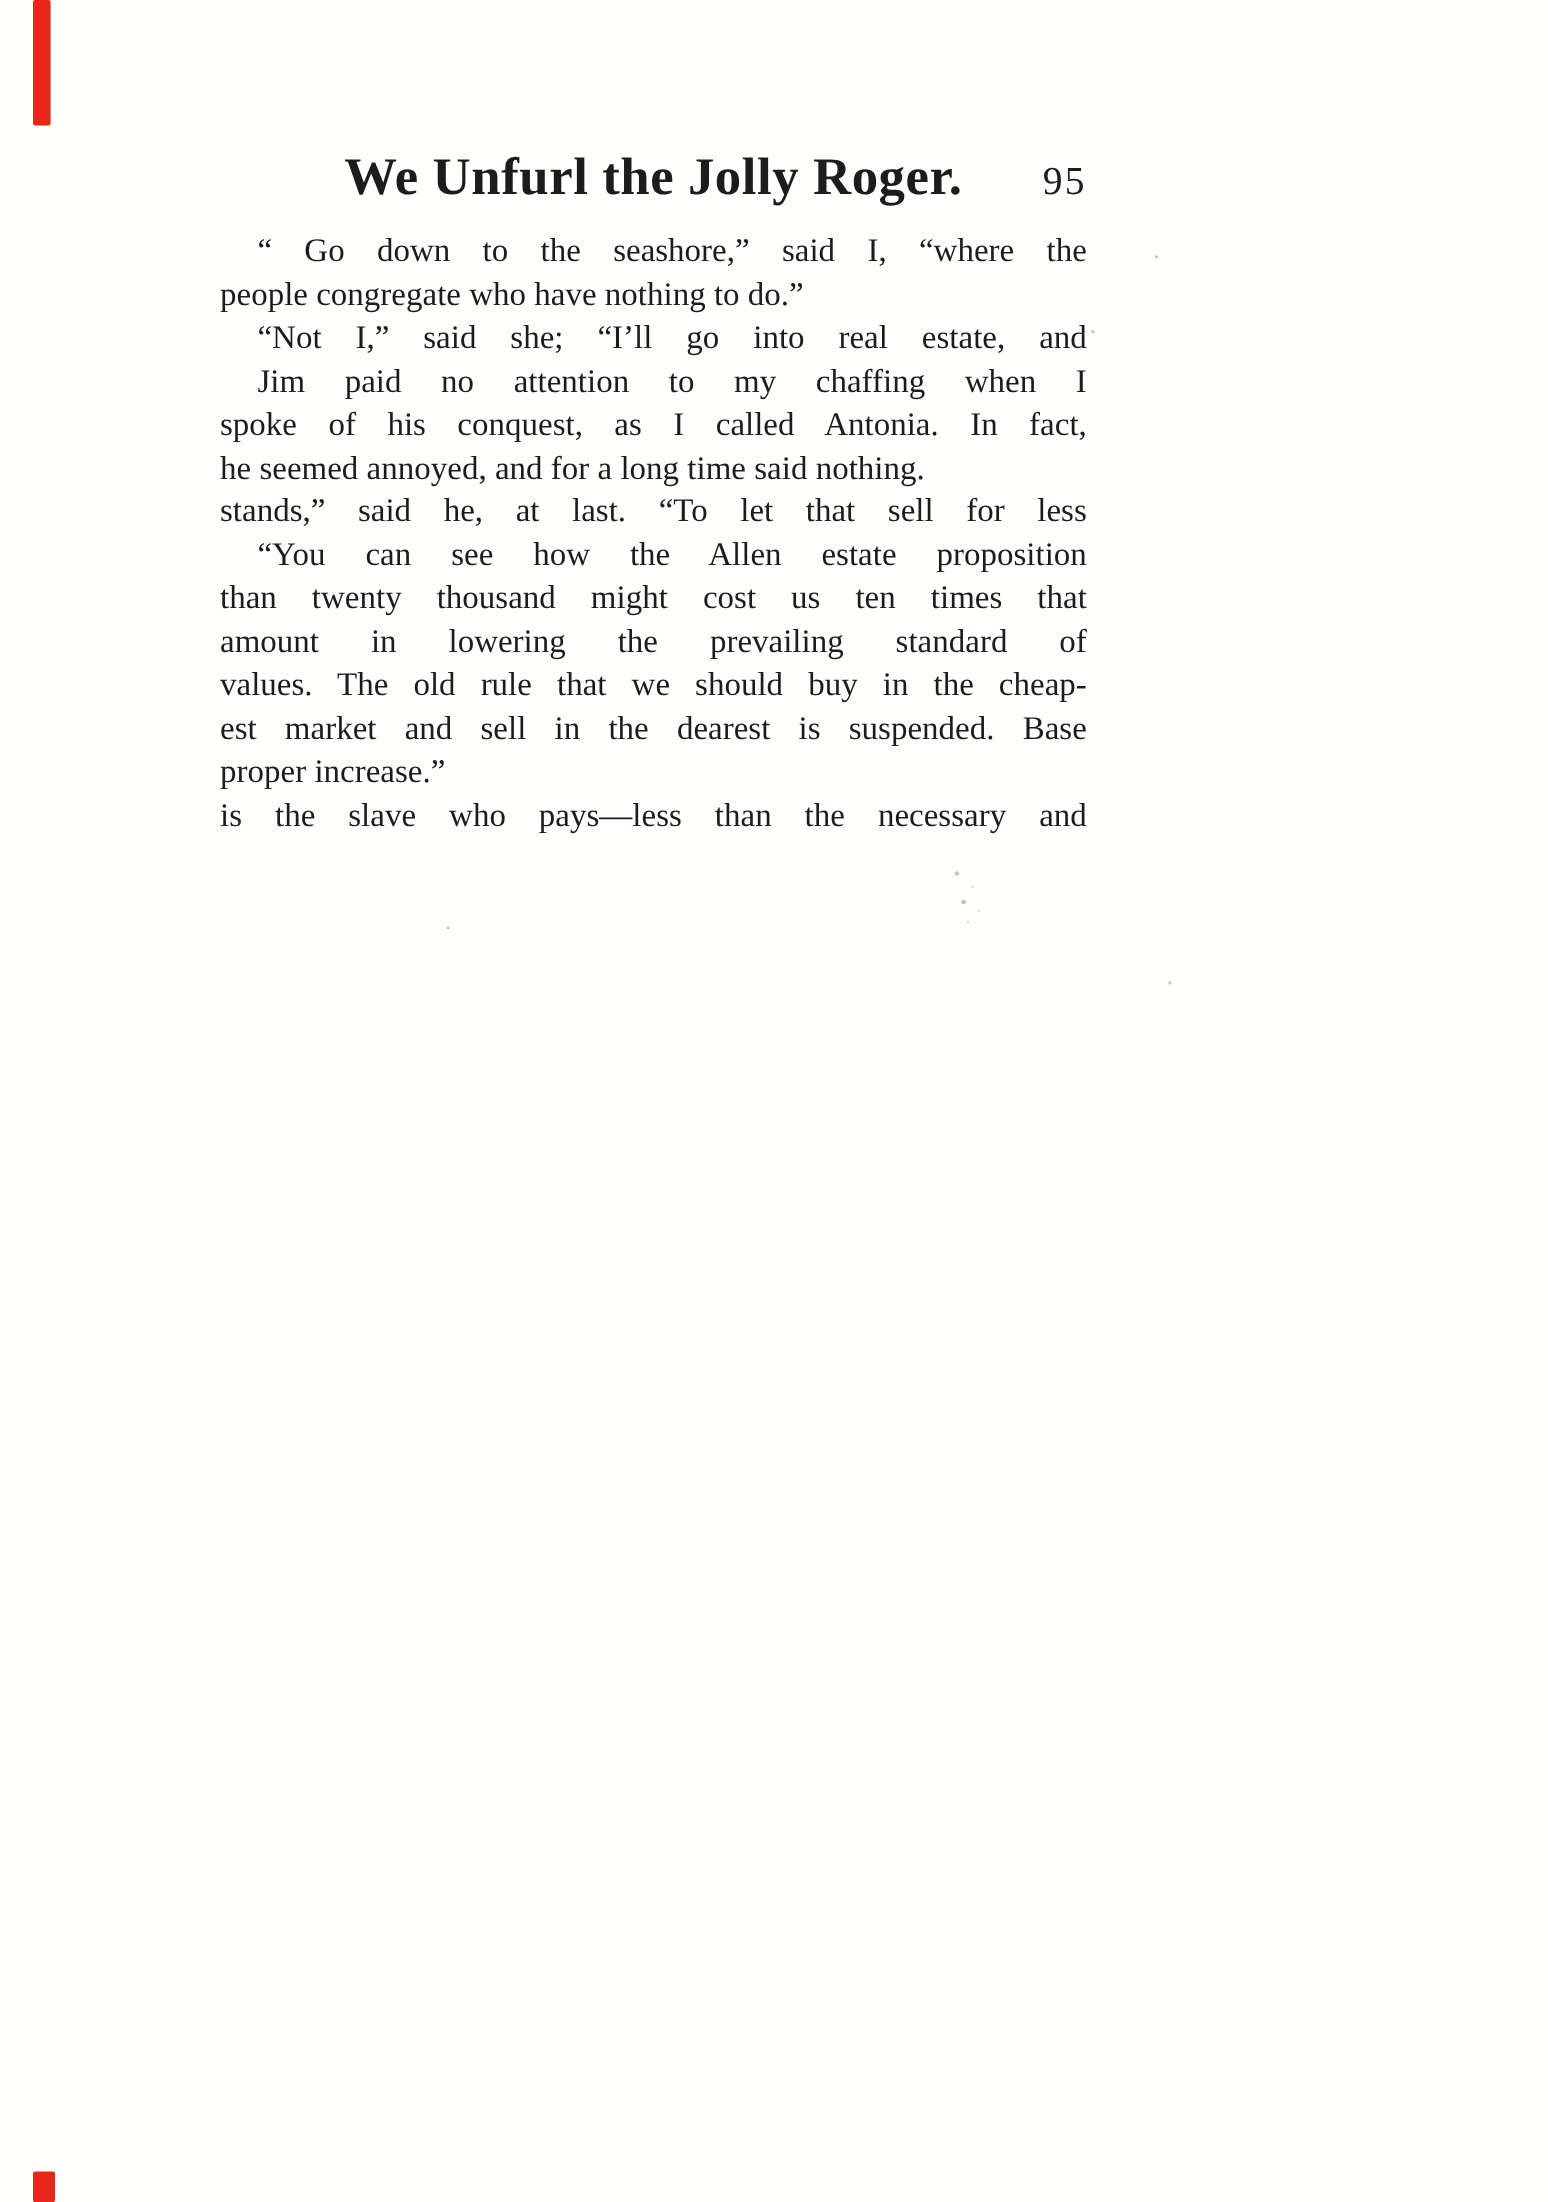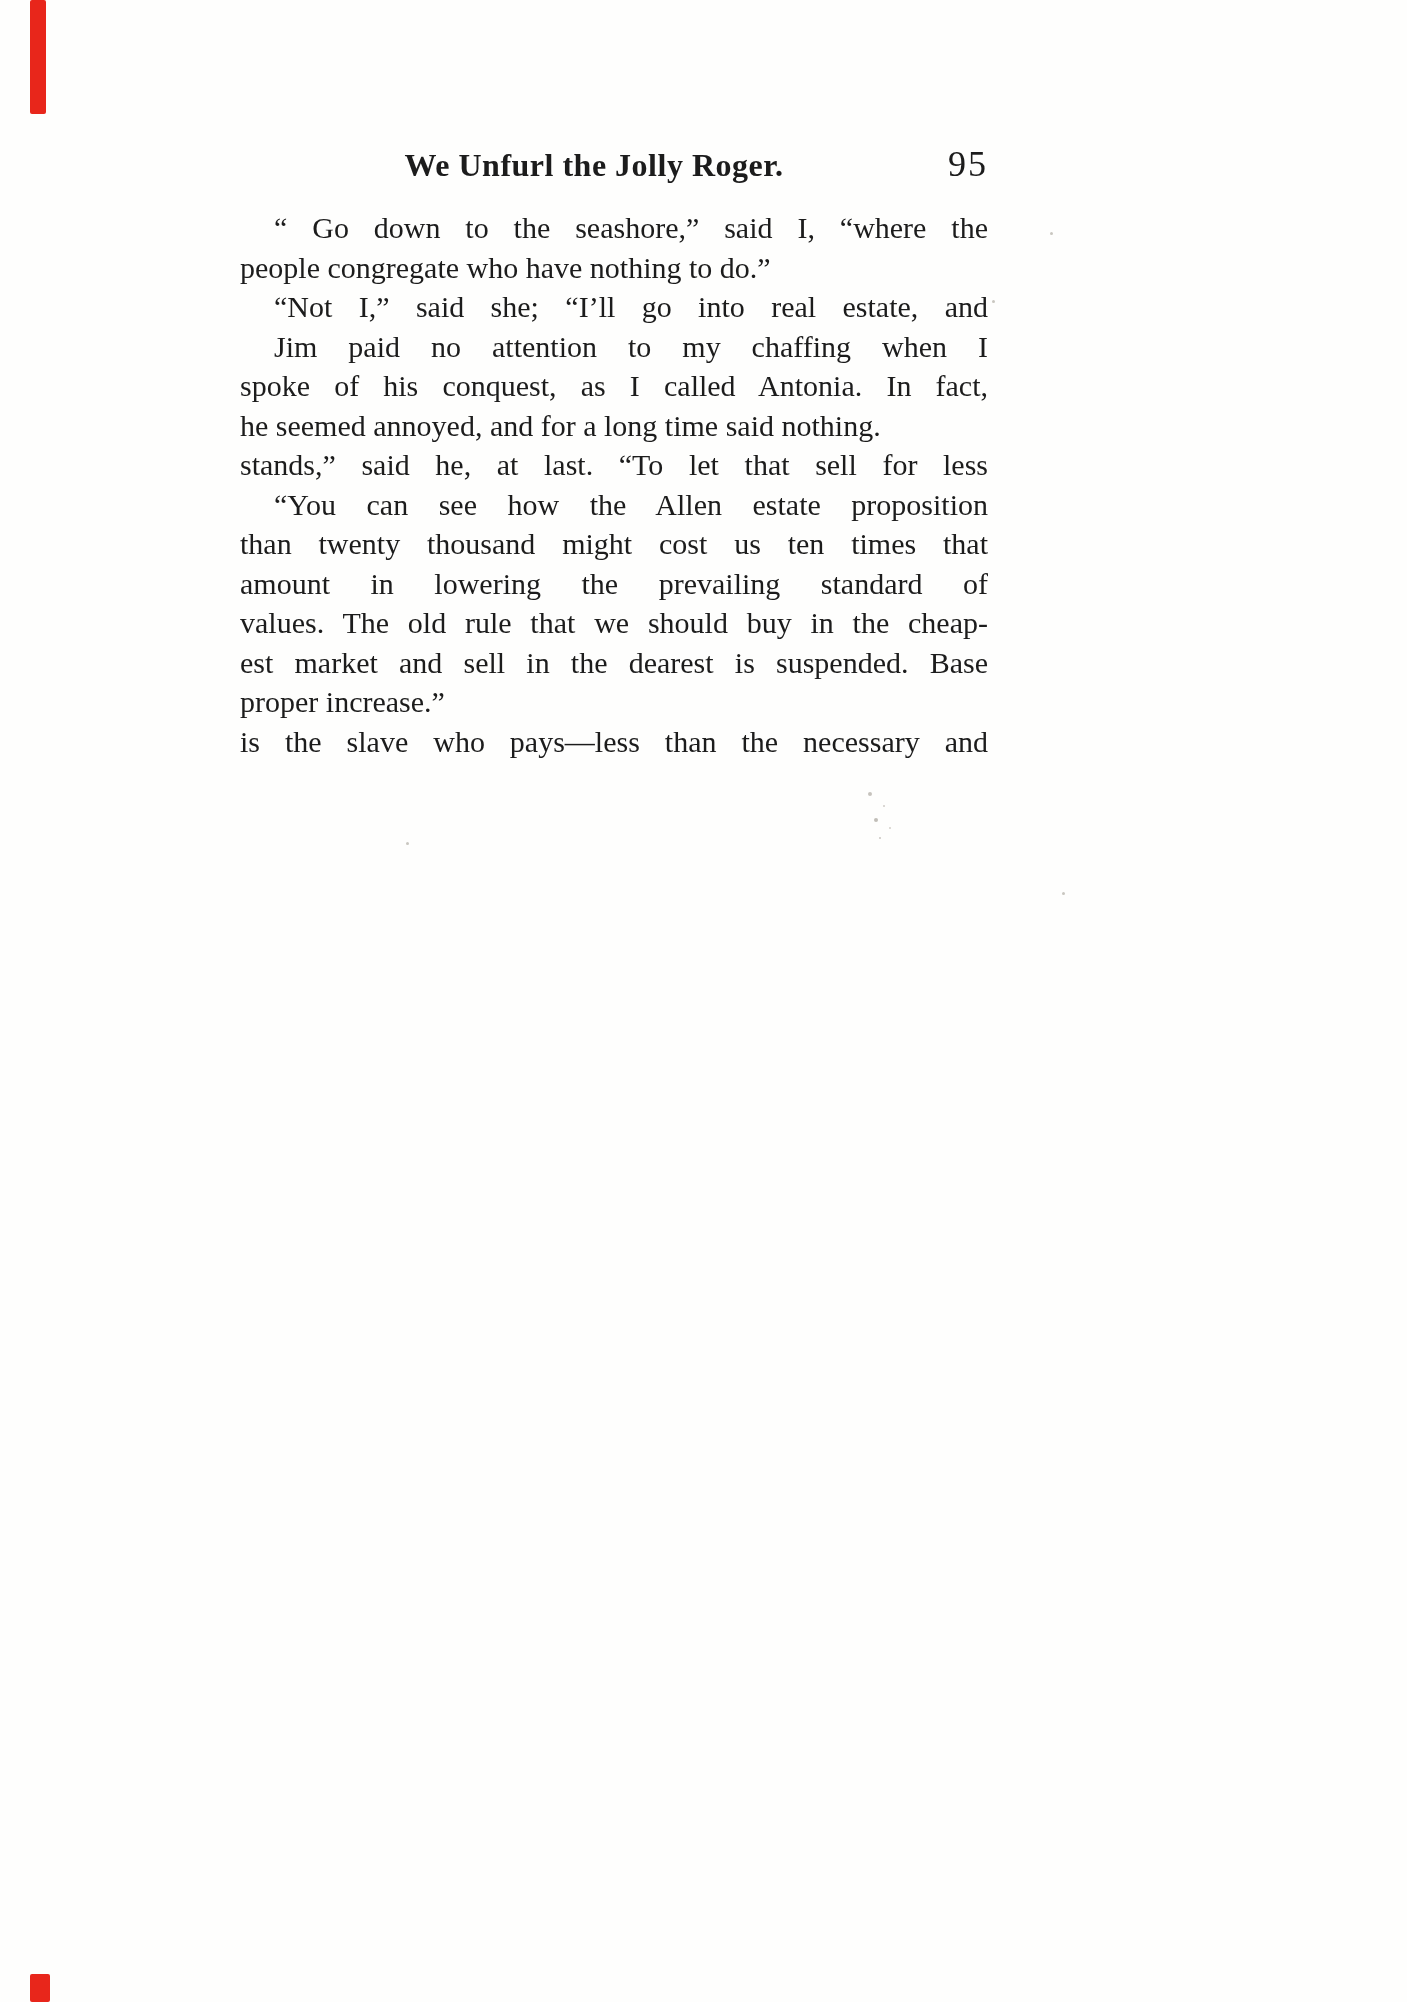--- a/index.html
+++ b/index.html
@@ -46,21 +46,21 @@
     display: flex;
     align-items: baseline;
   }
   .header-spacer {
     width: 60px;
     flex: 0 0 auto;
   }
   .page-title {
     flex: 1 1 auto;
     text-align: center;
-    font-size: 32px;
+    font-size: 48px;
     font-weight: 700;
     letter-spacing: 0.5px;
     white-space: nowrap;
   }
   .page-number {
     flex: 0 0 auto;
     width: 60px;
     text-align: right;
     font-size: 36px;
     font-weight: 400;
@@ -75,21 +75,20 @@
     width: 788px;
     font-size: 30px;
     line-height: 39.5px;
   }
   .paragraph {
     margin: 0;
   }
   .line {
     text-align: justify;
     text-align-last: justify;
-    margin-left: 40px;
   }
   .line.first {
     text-indent: 34px;
   }
   .line.last {
     text-align-last: left;
   }
   
   .smudge {
     position: absolute;

